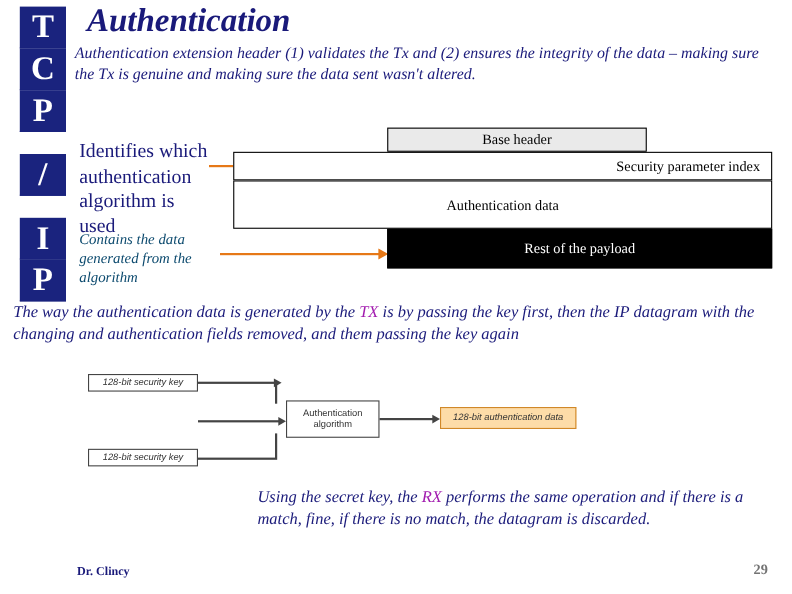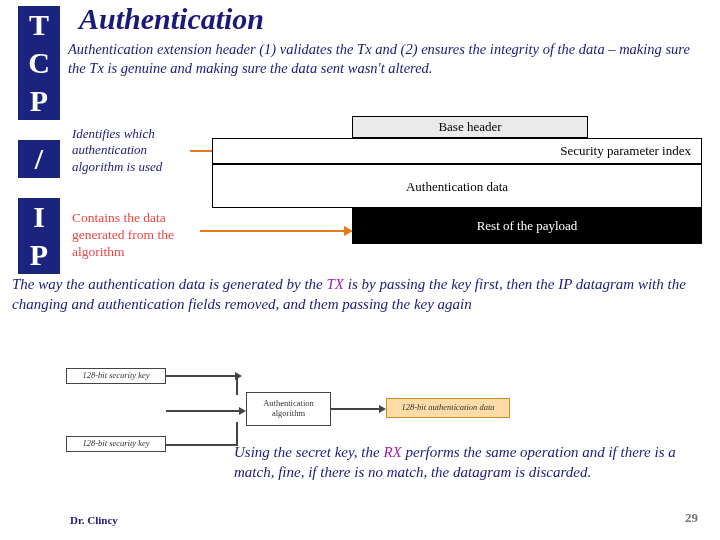--- a/index.html
+++ b/index.html
@@ -51,32 +51,32 @@
     font-size: 14.5px;
     font-style: italic;
     color: #1a1a7a;
     line-height: 1.3;
   }
   .note1 {
     position: absolute;
     left: 72px;
     top: 126px;
     width: 120px;
-    font-size: 13px;
-    font-style: italic;
+    font-size: 18px;
     color: #1a1a7a;
     line-height: 1.25;
   }
   .note2 {
     position: absolute;
     left: 72px;
     top: 210px;
     width: 130px;
     font-size: 13.5px;
-    color: #ef4444;
+    font-style: italic;
+    color: #0c4a6e;
     line-height: 1.25;
   }
   .arrow {
     position: absolute;
     height: 2px;
     background: #e67817;
   }
   .arrow::after {
     content: '';
     position: absolute;
@@ -145,26 +145,25 @@
     top: 275px;
     width: 696px;
     font-size: 15px;
     font-style: italic;
     color: #1a1a7a;
     line-height: 1.3;
   }
   .tx, .rx { color: #a21caf; font-style: italic; }
   .flow {
     position: absolute;
-    left: 66px;
+    left: 80px;
     top: 340px;
     width: 430px;
     height: 95px;
-    font-family: Liberation Serif, serif;
-    margin-top: 28px;
+    font-family: Liberation Sans, sans-serif;
   }
   .fbox {
     position: absolute;
     border: 1px solid #444;
     font-size: 8.5px;
     color: #333;
     padding: 2px 4px;
     line-height: 1.15;
     display: flex;
     align-items: center;

